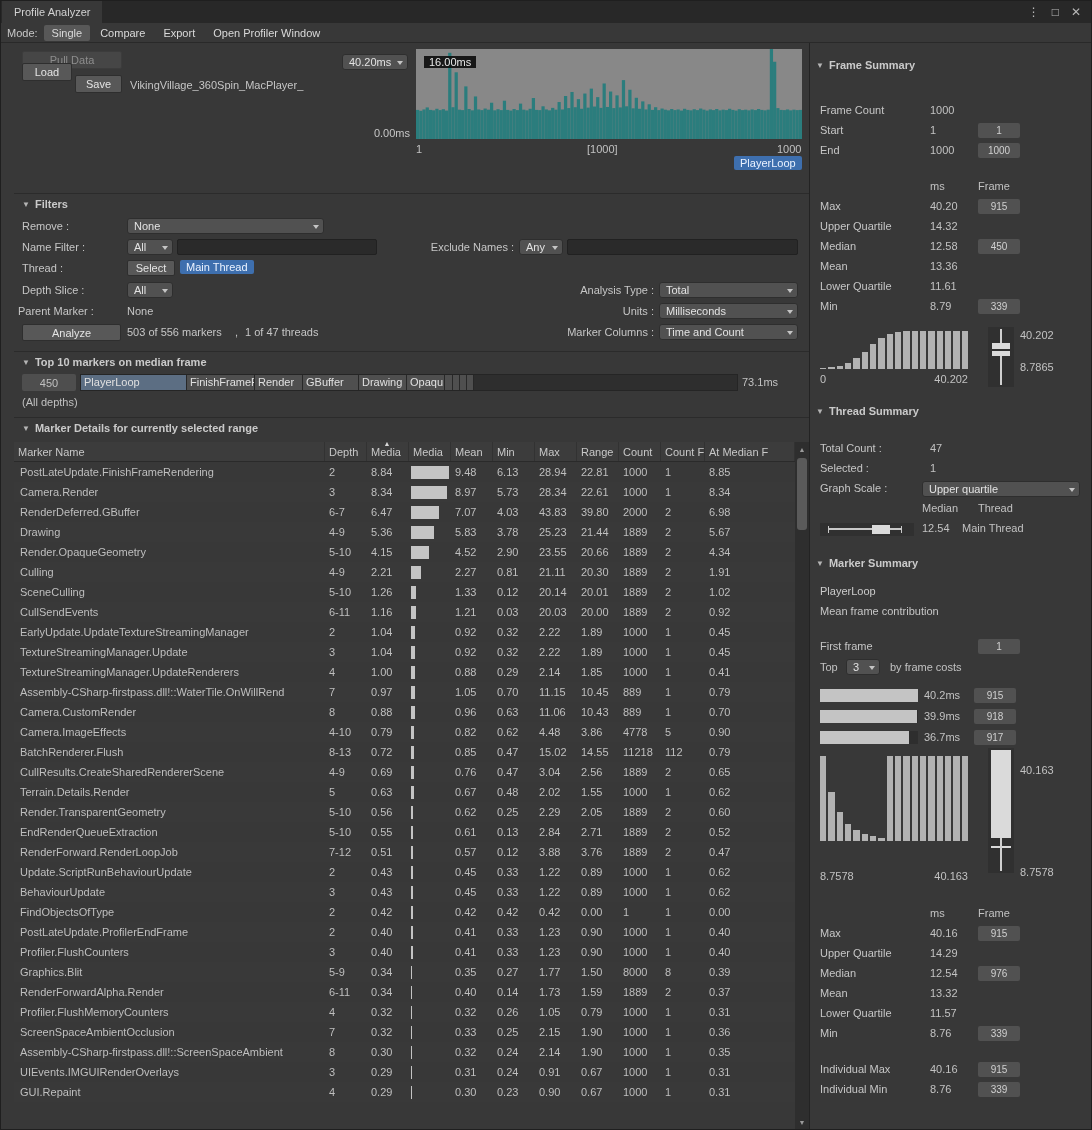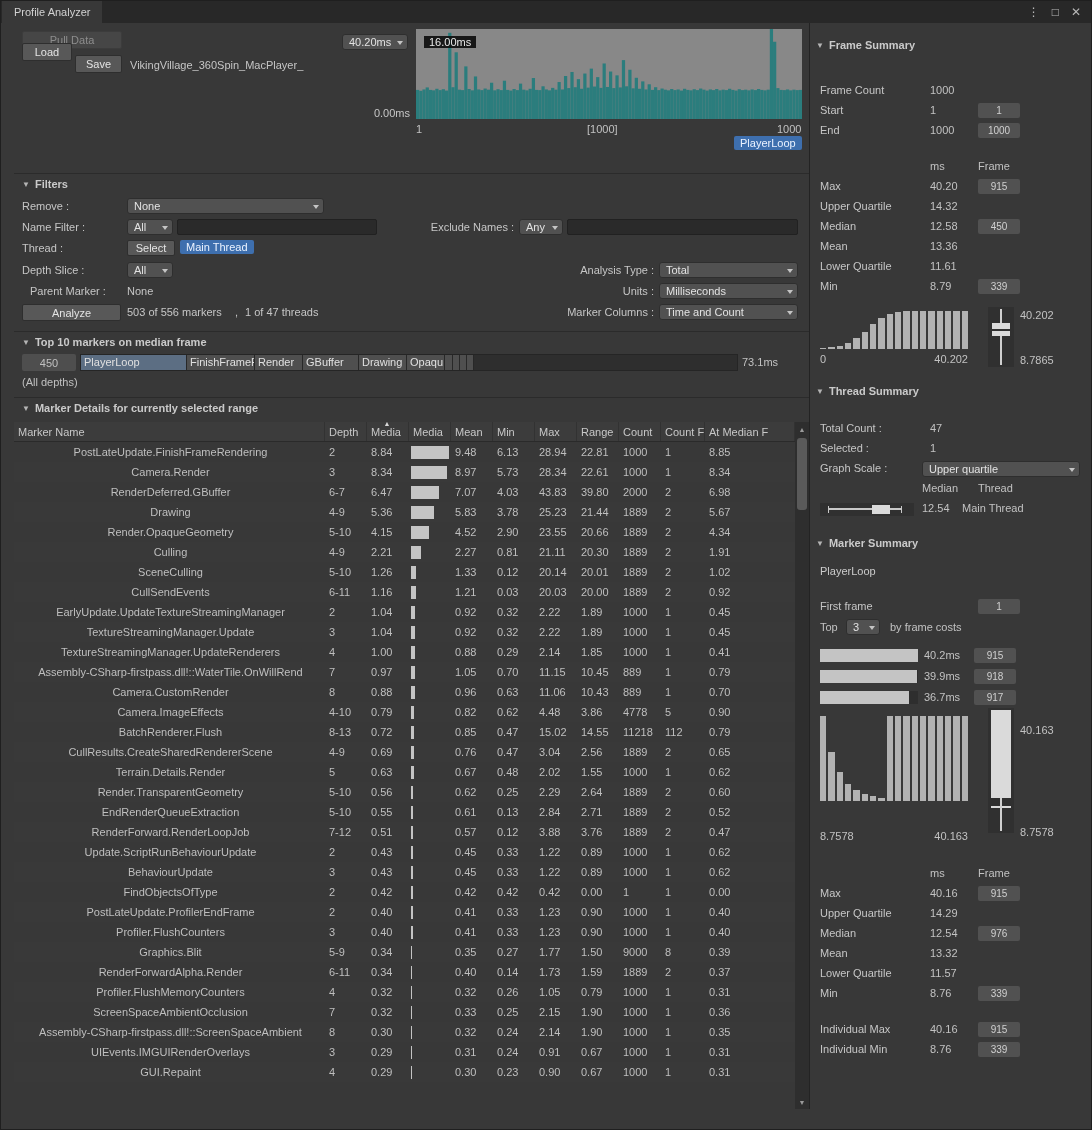--- a/index.html
+++ b/index.html
@@ -74,21 +74,21 @@
 .mtable-head {display:flex; height:20px; background:#3c3c3c; border-bottom:1px solid #2a2a2a;}
 .hcell {display:flex; align-items:center; padding:0 4px; border-right:1px solid #323232; color:#c8c8c8; position:relative; overflow:hidden; white-space:nowrap; flex-shrink:0;}
 .sort-arrow {position:absolute; top:-2px; left:50%; margin-left:-4px; font-size:7px; color:#d8d8d8;}
 .cw-name {width:311px;}
 .cw-s {width:42px;}
 .cw-cf {width:44px;}
 .cw-am {width:90px; flex:1;}
 .mrow {display:flex; height:20px; align-items:center; color:#bfbfbf;}
 .mrow:nth-child(even) {background:#393939;}
 .mcell {padding:0 4px; overflow:hidden; white-space:nowrap; flex-shrink:0;}
-.mcell.cw-name {padding-left:6px;text-align:center;}
+.mcell.cw-name {padding-left:6px;}
 .mcell.cw-am {flex:1;}
 .bar-cell {padding:0 2px; display:flex; align-items:center;}
 .bar-cell .bar {height:13px; background:var(--bar,#c4c4c4);}
 .vscroll {position:absolute; right:0; top:24px; bottom:0; width:14px; background:#2e2e2e;}
 .scroll-arrow {height:14px; display:flex; align-items:center; justify-content:center; font-size:7px; color:#9a9a9a;}
 .scroll-arrow.down {position:absolute; bottom:0; left:0; right:0;}
 .scroll-thumb {position:absolute; left:2px; right:2px; top:16px; height:72px; background:#5a5a5a; border-radius:3px;}
 
 
 .phdr {display:flex; align-items:center; height:24px; padding-left:6px; font-weight:bold; color:#cacaca;}
@@ -104,21 +104,21 @@
 .hist {position:absolute; left:10px; width:148px; display:flex; align-items:flex-end; gap:2px;}
 .fs-hist {top:4px; height:38px;}
 .hbar {flex:1; background:var(--histbar,#b2b2b2);}
 .hist-axis {position:absolute; left:10px; width:148px; display:flex; justify-content:space-between;}
 .fs-axis {top:46px;}
 .boxplot {position:absolute; left:178px; top:0; width:26px; height:60px; background:#303030;}
 .bp-line {position:absolute; left:12px; top:2px; bottom:2px; width:2px; background:#cfcfcf;}
 .bp-box {position:absolute; left:4px; right:4px; top:26%; height:22%; background:#dadada;}
 .bp-median {position:absolute; left:4px; right:4px; top:36%; height:2px; background:#303030;}
 .bp-top {position:absolute; left:210px; top:2px;}
-.bp-bottom {position:absolute; left:210px; top:47px;}
+.bp-bottom {position:absolute; left:210px; top:34px;}
 
 .tcolhdr {position:relative; height:20px;}
 .tc-median {position:absolute; left:112px; top:3px;}
 .tc-thread {position:absolute; left:168px; top:3px;}
 .hboxplot {position:absolute; left:10px; top:4px; width:94px; height:13px; background:#303030;}
 .hbp-line {position:absolute; left:8px; right:12px; top:5px; height:2px; background:#c8c8c8;}
 .hbp-box {position:absolute; left:55%; width:20%; top:2px; bottom:2px; background:#dadada;}
 .hbp-capl {position:absolute; left:8px; top:3px; bottom:3px; width:1px; background:#c8c8c8;}
 .hbp-capr {position:absolute; right:12px; top:3px; bottom:3px; width:1px; background:#c8c8c8;}
 .th-median {position:absolute; left:112px; top:3px;}
@@ -158,20 +158,29 @@
     <div class="tab">
       <span>Profile Analyzer</span>
     </div>
     <div class="tb-controls">
       <span>⋮</span>
       <span>□</span>
       <span>✕</span>
     </div>
   </div>
 
+  <div class="menubar">
+    <span class="menu-label">Mode:</span>
+    <div class="menu-items">
+        <div class="menu-item selected">Single</div>
+        <div class="menu-item">Compare</div>
+        <div class="menu-item">Export</div>
+        <div class="menu-item">Open Profiler Window</div>
+      </div>
+  </div>
 
   <div class="main">
     <div class="left">
 
       <div class="sec-top">
         <div class="btn disabled pos-pulldata">Pull Data</div>
         <div class="btn pos-load">Load</div>
         <div class="btn pos-save">Save</div>
         <div class="filename">VikingVillage_360Spin_MacPlayer_</div>
         <div class="dropdown pos-scale">
@@ -341,21 +350,21 @@
           <span class="flabel" style="left:8px">Depth Slice :</span>
           <div class="dropdown" style="left:113px;width:46px">
               <span>All</span>
             </div>
           <span class="flabel r" style="left:538px;width:102px">Analysis Type :</span>
           <div class="dropdown" style="left:645px;width:139px">
               <span>Total</span>
             </div>
         </div>
         <div class="fr" style="top:109px">
-          <span class="flabel" style="left:16px">Parent Marker :</span>
+          <span class="flabel" style="left:4px">Parent Marker :</span>
           <span class="ftext" style="left:113px">None</span>
           <span class="flabel r" style="left:538px;width:102px">Units :</span>
           <div class="dropdown" style="left:645px;width:139px">
               <span>Milliseconds</span>
             </div>
         </div>
         <div class="fr" style="top:130px">
           <div class="btn btn-sm" style="left:8px;top:0;width:99px">Analyze</div>
           <span class="ftext" style="left:113px">503 of 556 markers</span>
           <span class="ftext" style="left:221px">,</span>
@@ -669,21 +678,21 @@
               <div class="mrow">
                 <div class="mcell cw-name">Render.TransparentGeometry</div>
                 <div class="mcell cw-s">5-10</div>
                 <div class="mcell cw-s">0.56</div>
                 <div class="mcell cw-s bar-cell">
                   <div class="bar" style="width: 6.3%;"></div>
                 </div>
                 <div class="mcell cw-s">0.62</div>
                 <div class="mcell cw-s">0.25</div>
                 <div class="mcell cw-s">2.29</div>
-                <div class="mcell cw-s">2.64</div>
+                <div class="mcell cw-s">2.05</div>
                 <div class="mcell cw-s">1889</div>
                 <div class="mcell cw-cf">2</div>
                 <div class="mcell cw-am">0.60</div>
               </div>
               <div class="mrow">
                 <div class="mcell cw-name">EndRenderQueueExtraction</div>
                 <div class="mcell cw-s">5-10</div>
                 <div class="mcell cw-s">0.55</div>
                 <div class="mcell cw-s bar-cell">
                   <div class="bar" style="width: 6.2%;"></div>
@@ -790,21 +799,21 @@
                 <div class="mcell cw-name">Graphics.Blit</div>
                 <div class="mcell cw-s">5-9</div>
                 <div class="mcell cw-s">0.34</div>
                 <div class="mcell cw-s bar-cell">
                   <div class="bar" style="width: 3.8%;"></div>
                 </div>
                 <div class="mcell cw-s">0.35</div>
                 <div class="mcell cw-s">0.27</div>
                 <div class="mcell cw-s">1.77</div>
                 <div class="mcell cw-s">1.50</div>
-                <div class="mcell cw-s">9000</div>
+                <div class="mcell cw-s">8000</div>
                 <div class="mcell cw-cf">8</div>
                 <div class="mcell cw-am">0.39</div>
               </div>
               <div class="mrow">
                 <div class="mcell cw-name">RenderForwardAlpha.Render</div>
                 <div class="mcell cw-s">6-11</div>
                 <div class="mcell cw-s">0.34</div>
                 <div class="mcell cw-s bar-cell">
                   <div class="bar" style="width: 3.8%;"></div>
                 </div>
@@ -1029,20 +1038,21 @@
         <span class="th-name">Main Thread</span>
       </div>
       <div style="height:12px"></div>
 
       <div class="phdr">
         <span class="fold">▼</span>
         <span>Marker Summary</span>
       </div>
       <div style="height:6px"></div>
       <div class="ms-name">PlayerLoop</div>
+      <div class="ms-sub">Mean frame contribution</div>
       <div style="height:16px"></div>
       <div class="prow">
         <span class="plabel">First frame</span>
         <div class="pbox">1</div>
       </div>
       <div class="prow" style="height:22px">
         <span class="top-label">Top</span>
         <div class="dropdown top-dd">
             <span>3</span>
           </div>

